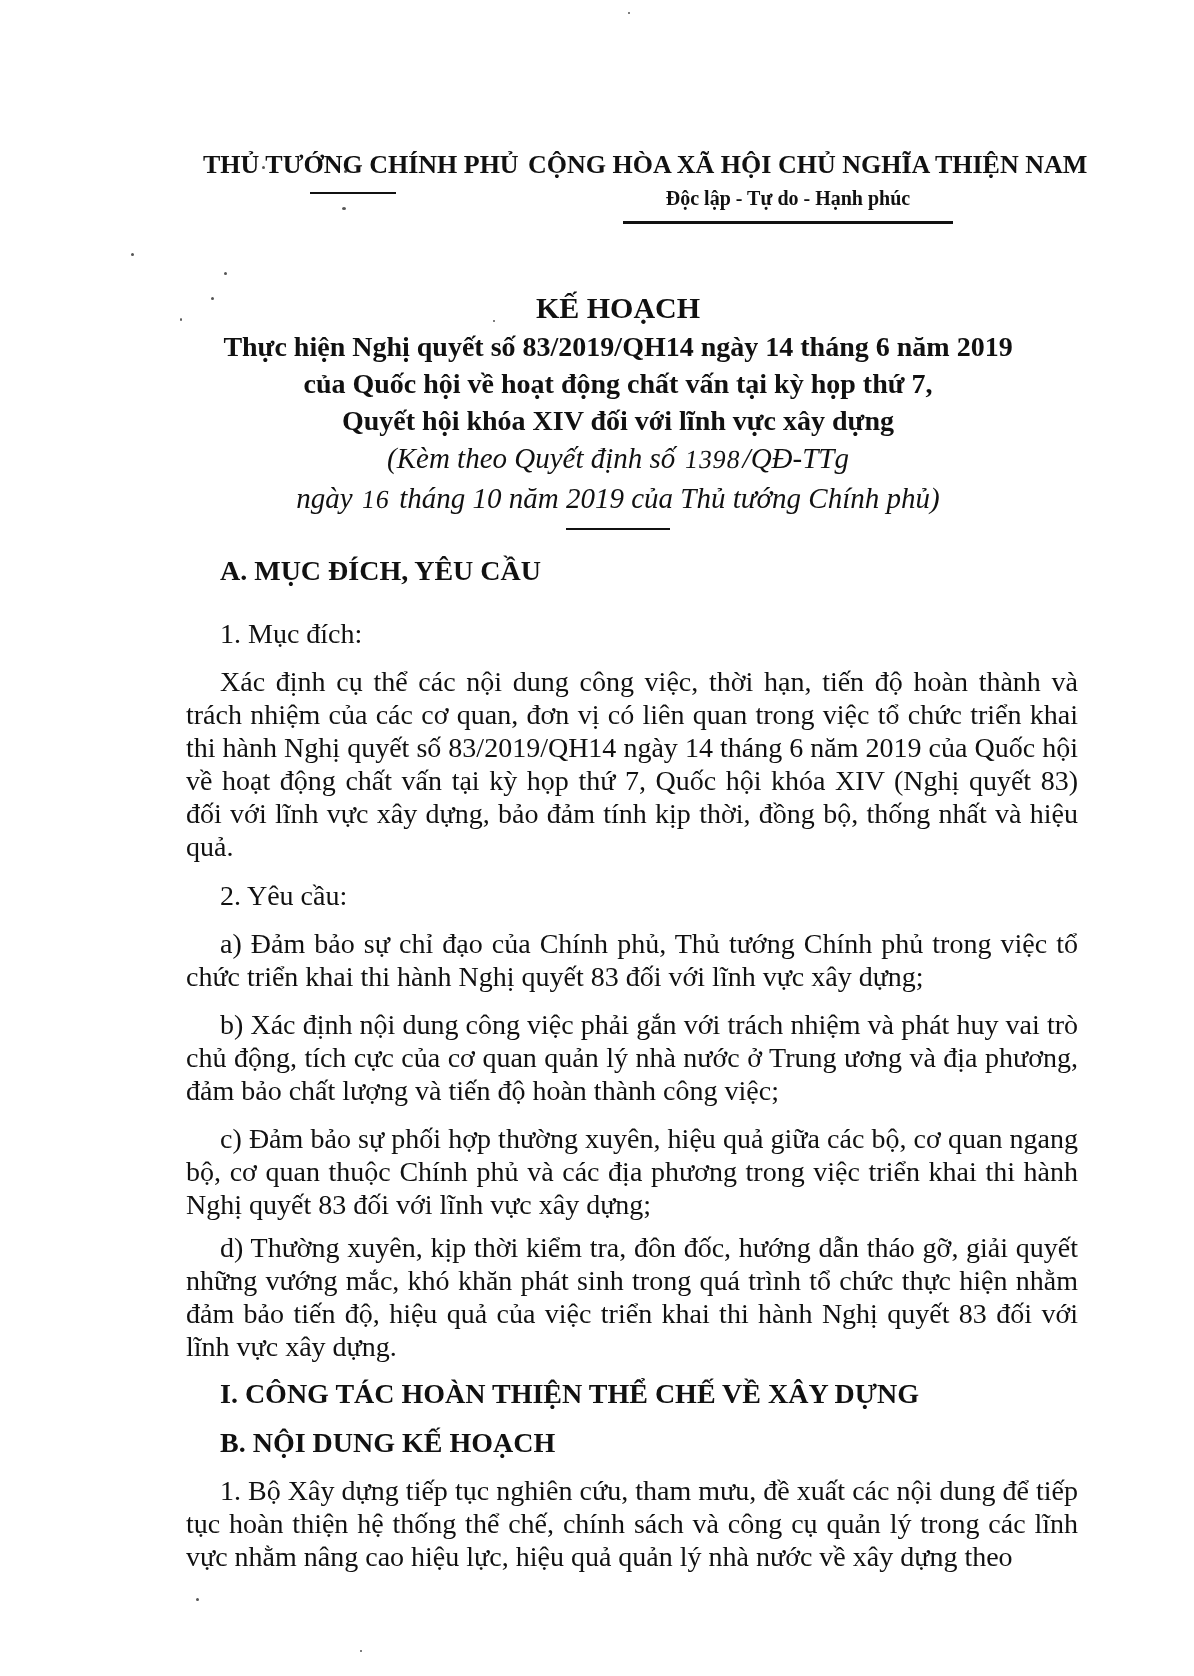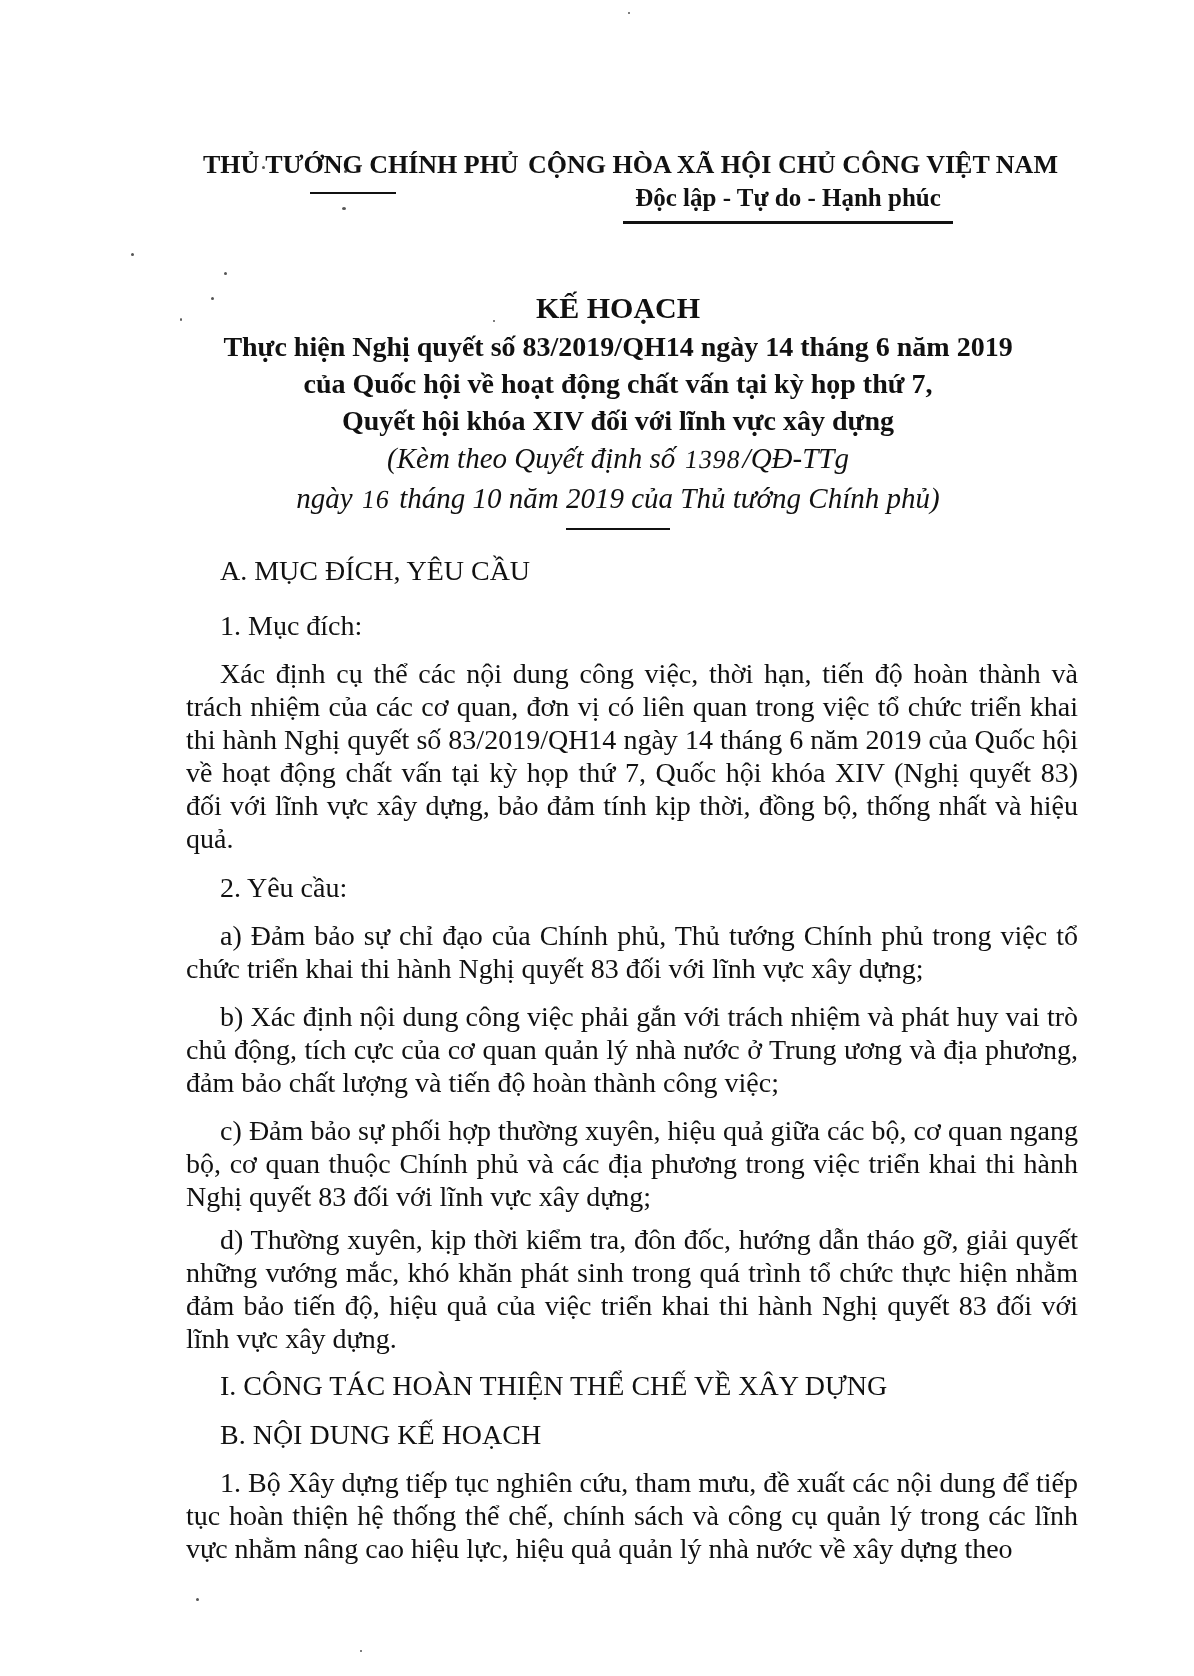--- a/index.html
+++ b/index.html
@@ -33,21 +33,21 @@
   .h-left-rule { width: 86px; height: 2px; background: #111; margin: 12px auto 0 auto; }
   .h-right { width: 520px; text-align: center; }
   .h-right-country {
     font-weight: bold;
     font-size: 26px;
     line-height: 30px;
     white-space: nowrap;
   }
   .h-right-motto {
     font-weight: bold;
-    font-size: 25px;
+    font-size: 20px;
     line-height: 36px;
     white-space: nowrap;
   }
   .h-right-rule { width: 330px; height: 3px; background: #111; margin: 5px auto 0 auto; }
 
   
   .title-block {
     width: 884px;
     margin: 64px 0 0 176px;
     text-align: center;
@@ -67,21 +67,21 @@
 
   
   .content {
     margin: 24px 100px 0 186px;
     width: 908px;
     font-size: 28px;
     line-height: 33px;
     text-align: justify;
   }
   .content .heading {
-    font-weight: normal;
+    font-weight: bold;
     margin: 16px 0 0 0;
     text-indent: 34px;
     text-align: left;
   }
   .content p {
     margin: 15px 16px 0 0;
     text-indent: 34px;
   }
   .content .first { margin-top: 0; }
 </style>
@@ -101,39 +101,39 @@
   <span class="speck" style="left:493px; top:320px; width:2px; height:2px;"></span>
   <span class="speck" style="left:196px; top:1598px; width:3px; height:3px;"></span>
   <span class="speck" style="left:360px; top:1650px; width:2px; height:2px;"></span>
 
   <div class="header-row">
     <div class="h-left">
       <div class="h-left-org">THỦ TƯỚNG CHÍNH PHỦ</div>
       <div class="h-left-rule"></div>
     </div>
     <div class="h-right">
-      <div class="h-right-country">CỘNG HÒA XÃ HỘI CHỦ CÔNG VIỆT NAM</div>
+      <div class="h-right-country">CỘNG HÒA XÃ HỘI CHỦ NGHĨA THIỆN NAM</div>
       <div class="h-right-motto">Độc lập - Tự do - Hạnh phúc</div>
       <div class="h-right-rule"></div>
     </div>
   </div>
 
   <div class="title-block">
     <div class="t-main">KẾ HOẠCH</div>
     <div class="t-sub">Thực hiện Nghị quyết số 83/2019/QH14 ngày 14 tháng 6 năm 2019</div>
     <div class="t-sub">của Quốc hội về hoạt động chất vấn tại kỳ họp thứ 7,</div>
     <div class="t-sub">Quyết hội khóa XIV đối với lĩnh vực xây dựng</div>
     <div class="t-ref"><span>(Kèm theo Quyết định số </span><span class="filled">1398</span><span>/QĐ-TTg</span></div>
     <div class="t-ref"><span>ngày </span><span class="filled">16</span><span> tháng 10 năm 2019 của Thủ tướng Chính phủ)</span></div>
     <div class="t-rule"></div>
   </div>
 
   <div class="content">
     <div class="heading first">A. MỤC ĐÍCH, YÊU CẦU</div>
-    <div class="heading" style="font-weight:normal; margin-top:22px;">1. Mục đích:</div>
+    <div class="heading" style="font-weight:normal; margin-top:30px;">1. Mục đích:</div>
     <p>Xác định cụ thể các nội dung công việc, thời hạn, tiến độ hoàn thành và trách nhiệm của các cơ quan, đơn vị có liên quan trong việc tổ chức triển khai thi hành Nghị quyết số 83/2019/QH14 ngày 14 tháng 6 năm 2019 của Quốc hội về hoạt động chất vấn tại kỳ họp thứ 7, Quốc hội khóa XIV (Nghị quyết 83) đối với lĩnh vực xây dựng, bảo đảm tính kịp thời, đồng bộ, thống nhất và hiệu quả.</p>
     <div class="heading" style="font-weight:normal;">2. Yêu cầu:</div>
     <p>a) Đảm bảo sự chỉ đạo của Chính phủ, Thủ tướng Chính phủ trong việc tổ chức triển khai thi hành Nghị quyết 83 đối với lĩnh vực xây dựng;</p>
     <p>b) Xác định nội dung công việc phải gắn với trách nhiệm và phát huy vai trò chủ động, tích cực của cơ quan quản lý nhà nước ở Trung ương và địa phương, đảm bảo chất lượng và tiến độ hoàn thành công việc;</p>
     <p>c) Đảm bảo sự phối hợp thường xuyên, hiệu quả giữa các bộ, cơ quan ngang bộ, cơ quan thuộc Chính phủ và các địa phương trong việc triển khai thi hành Nghị quyết 83 đối với lĩnh vực xây dựng;</p>
     <p style="margin-top:10px;">d) Thường xuyên, kịp thời kiểm tra, đôn đốc, hướng dẫn tháo gỡ, giải quyết những vướng mắc, khó khăn phát sinh trong quá trình tổ chức thực hiện nhằm đảm bảo tiến độ, hiệu quả của việc triển khai thi hành Nghị quyết 83 đối với lĩnh vực xây dựng.</p>
     <div class="heading" style="margin-top:14px;">I. CÔNG TÁC HOÀN THIỆN THỂ CHẾ VỀ XÂY DỰNG</div>
     <div class="heading">B. NỘI DUNG KẾ HOẠCH</div>
     <p>1. Bộ Xây dựng tiếp tục nghiên cứu, tham mưu, đề xuất các nội dung để tiếp tục hoàn thiện hệ thống thể chế, chính sách và công cụ quản lý trong các lĩnh vực nhằm nâng cao hiệu lực, hiệu quả quản lý nhà nước về xây dựng theo</p>
   </div>

